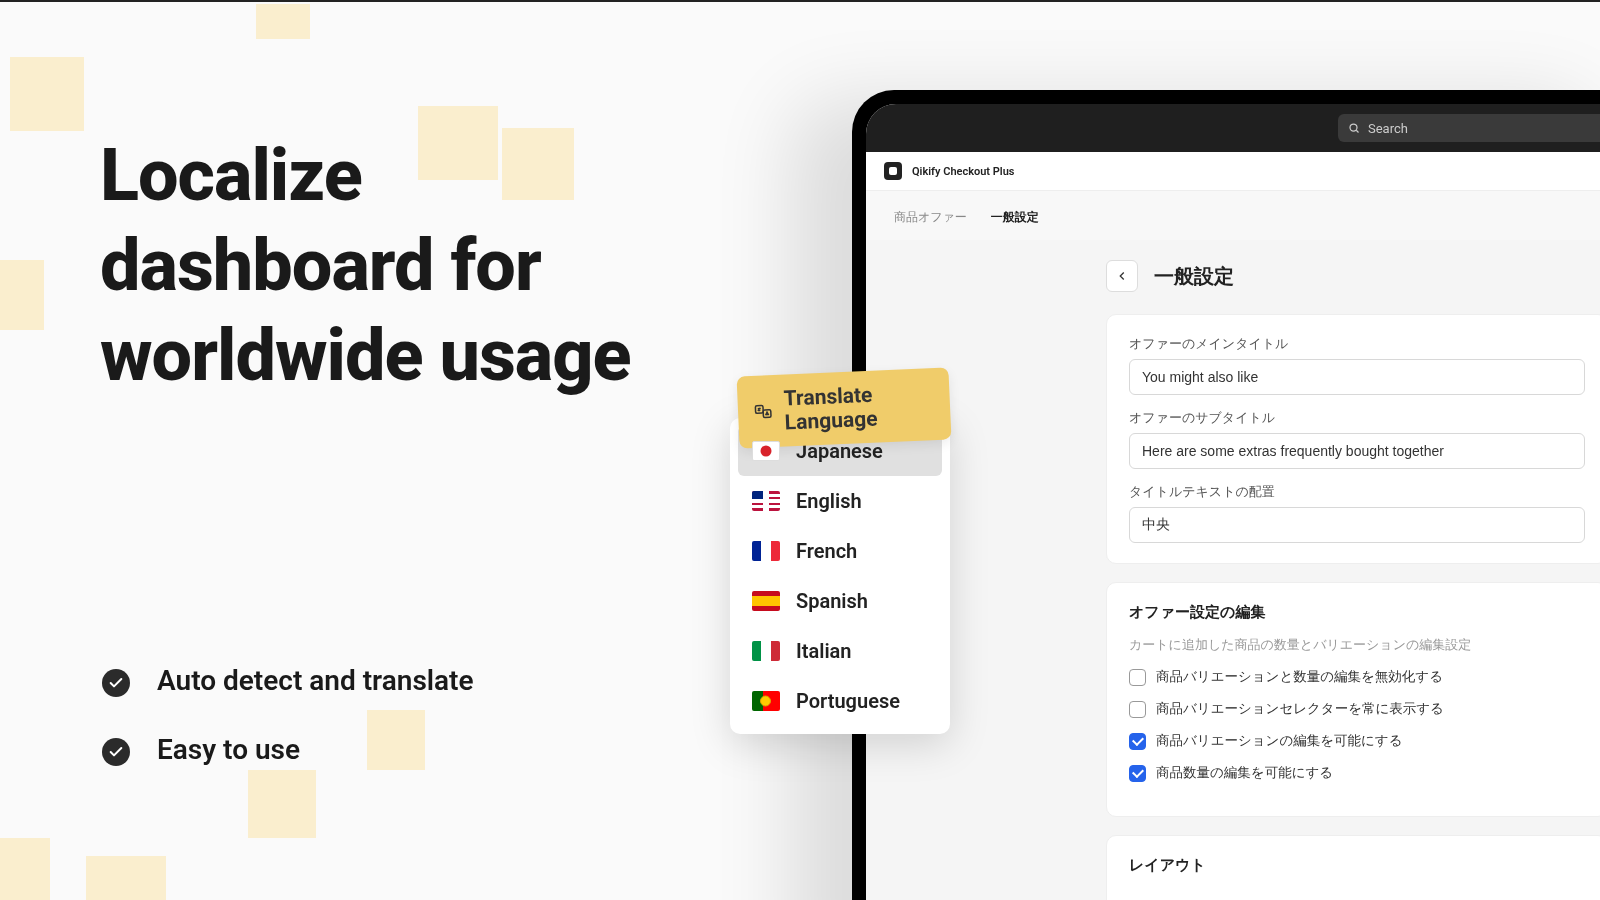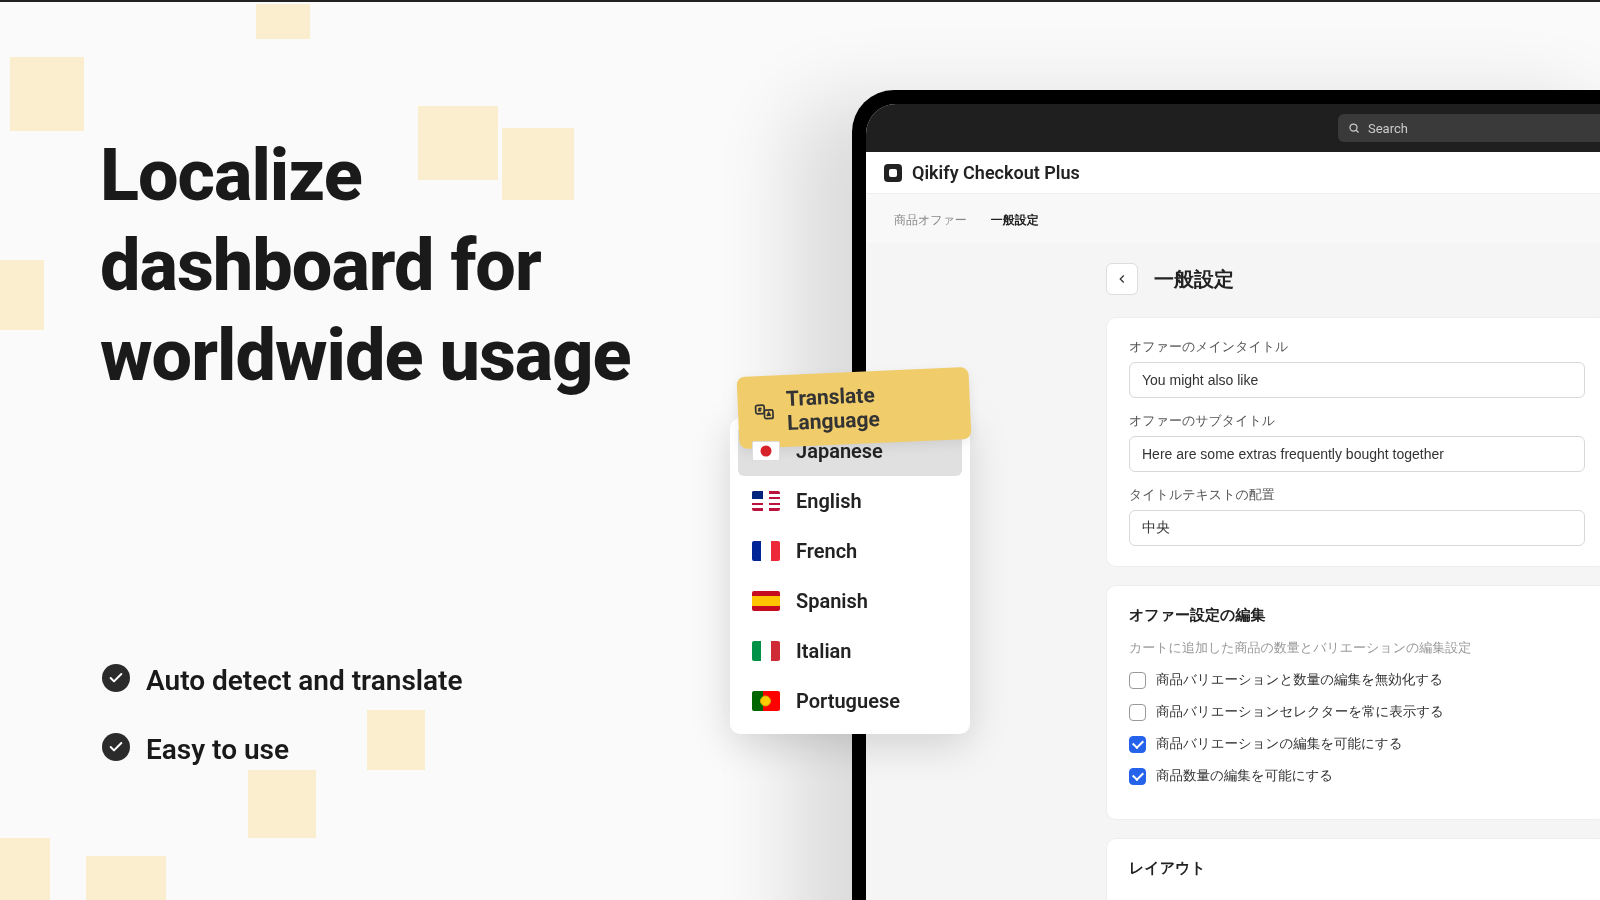--- a/index.html
+++ b/index.html
@@ -34,22 +34,22 @@
   letter-spacing: -1px;
 }
 .features {
   position: absolute;
   left: 102px;
   top: 664px;
   z-index: 2;
 }
 .feature-item {
   display: flex;
-  align-items: flex-start;
-  gap: 16px;
+  align-items: flex-end;
+  gap: 27px;
   margin-bottom: 36px;
 }
 .feature-check {
   width: 28px;
   height: 28px;
   border-radius: 50%;
   background: #2b2b2b;
   display: flex;
   align-items: center;
   justify-content: center;
@@ -113,21 +113,21 @@
 .app-logo {
   width: 18px;
   height: 18px;
   background: #222;
   border-radius: 4px;
   display: flex;
   align-items: center;
   justify-content: center;
 }
 .app-name {
-  font-size: 18px;
+  font-size: 11px;
   font-weight: 600;
   color: #222;
 }
 .tabs {
   display: flex;
   gap: 24px;
   padding: 18px 28px 14px;
   background: #f8f8f8;
 }
 .tab {
@@ -247,21 +247,21 @@
   font-weight: 700;
   color: #333;
   transform: rotate(-2.5deg);
   box-shadow: 0 4px 12px rgba(0,0,0,0.08);
 }
 .lang-menu {
   background: #fff;
   border-radius: 10px;
   box-shadow: 0 10px 40px rgba(0,0,0,0.15);
   padding: 8px;
-  width: 240px;
+  width: 220px;
 }
 .lang-item {
   display: flex;
   align-items: center;
   gap: 16px;
   padding: 13px 14px;
   border-radius: 6px;
   font-size: 20px;
   font-weight: 600;
   color: #222;

